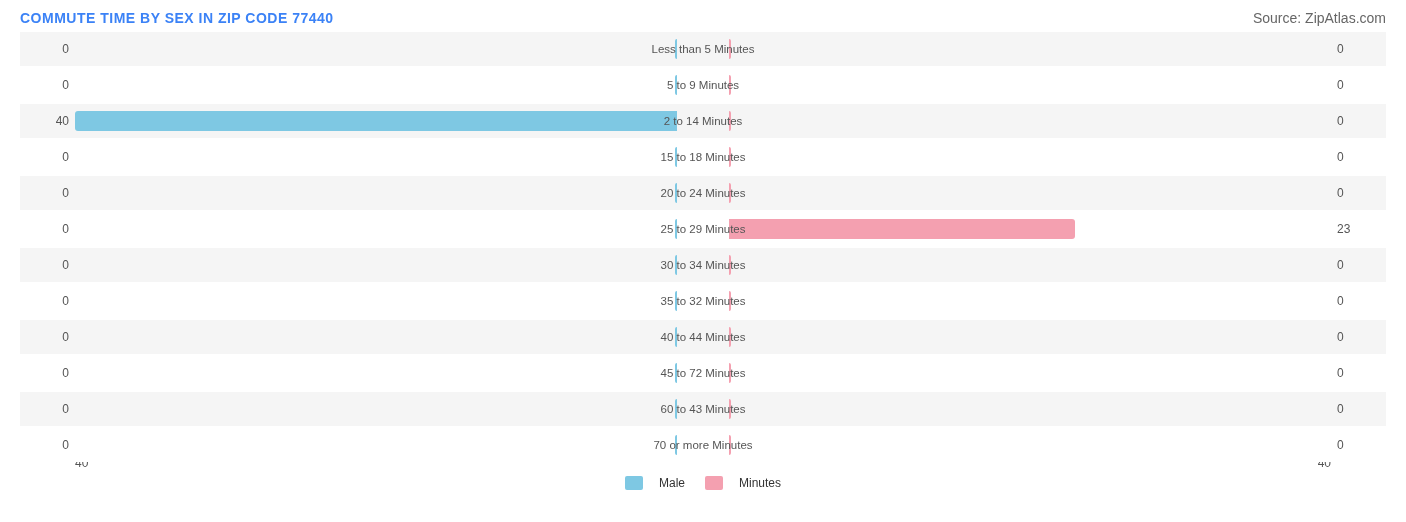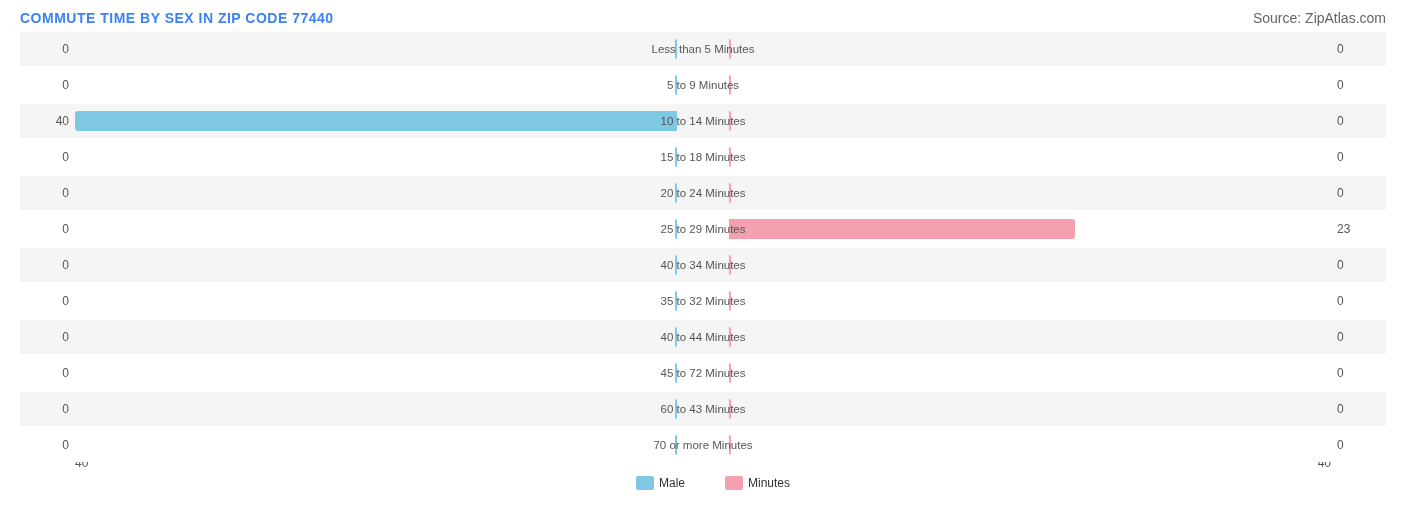--- a/index.html
+++ b/index.html
@@ -143,22 +143,21 @@
       justify-content: center;
       gap: 20px;
       margin-top: 6px;
       font-size: 12px;
       color: #333;
     }
 
     .legend-item {
       display: flex;
       align-items: flex-start;
-      gap: 5px;
-      margin-left: 20px;
+      gap: 16px;
     }
 
     .legend-swatch {
       width: 18px;
       height: 14px;
       border-radius: 2px;
     }
 
     .legend-swatch.male {
       background: #7ec8e3;
@@ -205,21 +204,21 @@
       </div>
       <div class="bar-row" style="background: rgb(245, 245, 245);">
         <div class="left-value">40</div>
         <div class="bars-center">
           <div class="male-bar-wrapper">
             <div class="male-bar" style="width: 100%;"></div>
           </div>
           <div class="female-bar-wrapper">
             <div class="female-bar" style="width: 0.3%;"></div>
           </div>
-          <div class="label-text">10 to 14 Minutes</div>
+          <div class="label-text">2 to 14 Minutes</div>
         </div>
         <div class="right-value">0</div>
       </div>
       <div class="bar-row" style="background: rgb(255, 255, 255);">
         <div class="left-value">0</div>
         <div class="bars-center">
           <div class="male-bar-wrapper">
             <div class="male-bar" style="width: 0.3%;"></div>
           </div>
           <div class="female-bar-wrapper">
@@ -257,21 +256,21 @@
       </div>
       <div class="bar-row" style="background: rgb(245, 245, 245);">
         <div class="left-value">0</div>
         <div class="bars-center">
           <div class="male-bar-wrapper">
             <div class="male-bar" style="width: 0.3%;"></div>
           </div>
           <div class="female-bar-wrapper">
             <div class="female-bar" style="width: 0.3%;"></div>
           </div>
-          <div class="label-text">40 to 34 Minutes</div>
+          <div class="label-text">30 to 34 Minutes</div>
         </div>
         <div class="right-value">0</div>
       </div>
       <div class="bar-row" style="background: rgb(255, 255, 255);">
         <div class="left-value">0</div>
         <div class="bars-center">
           <div class="male-bar-wrapper">
             <div class="male-bar" style="width: 0.3%;"></div>
           </div>
           <div class="female-bar-wrapper">

